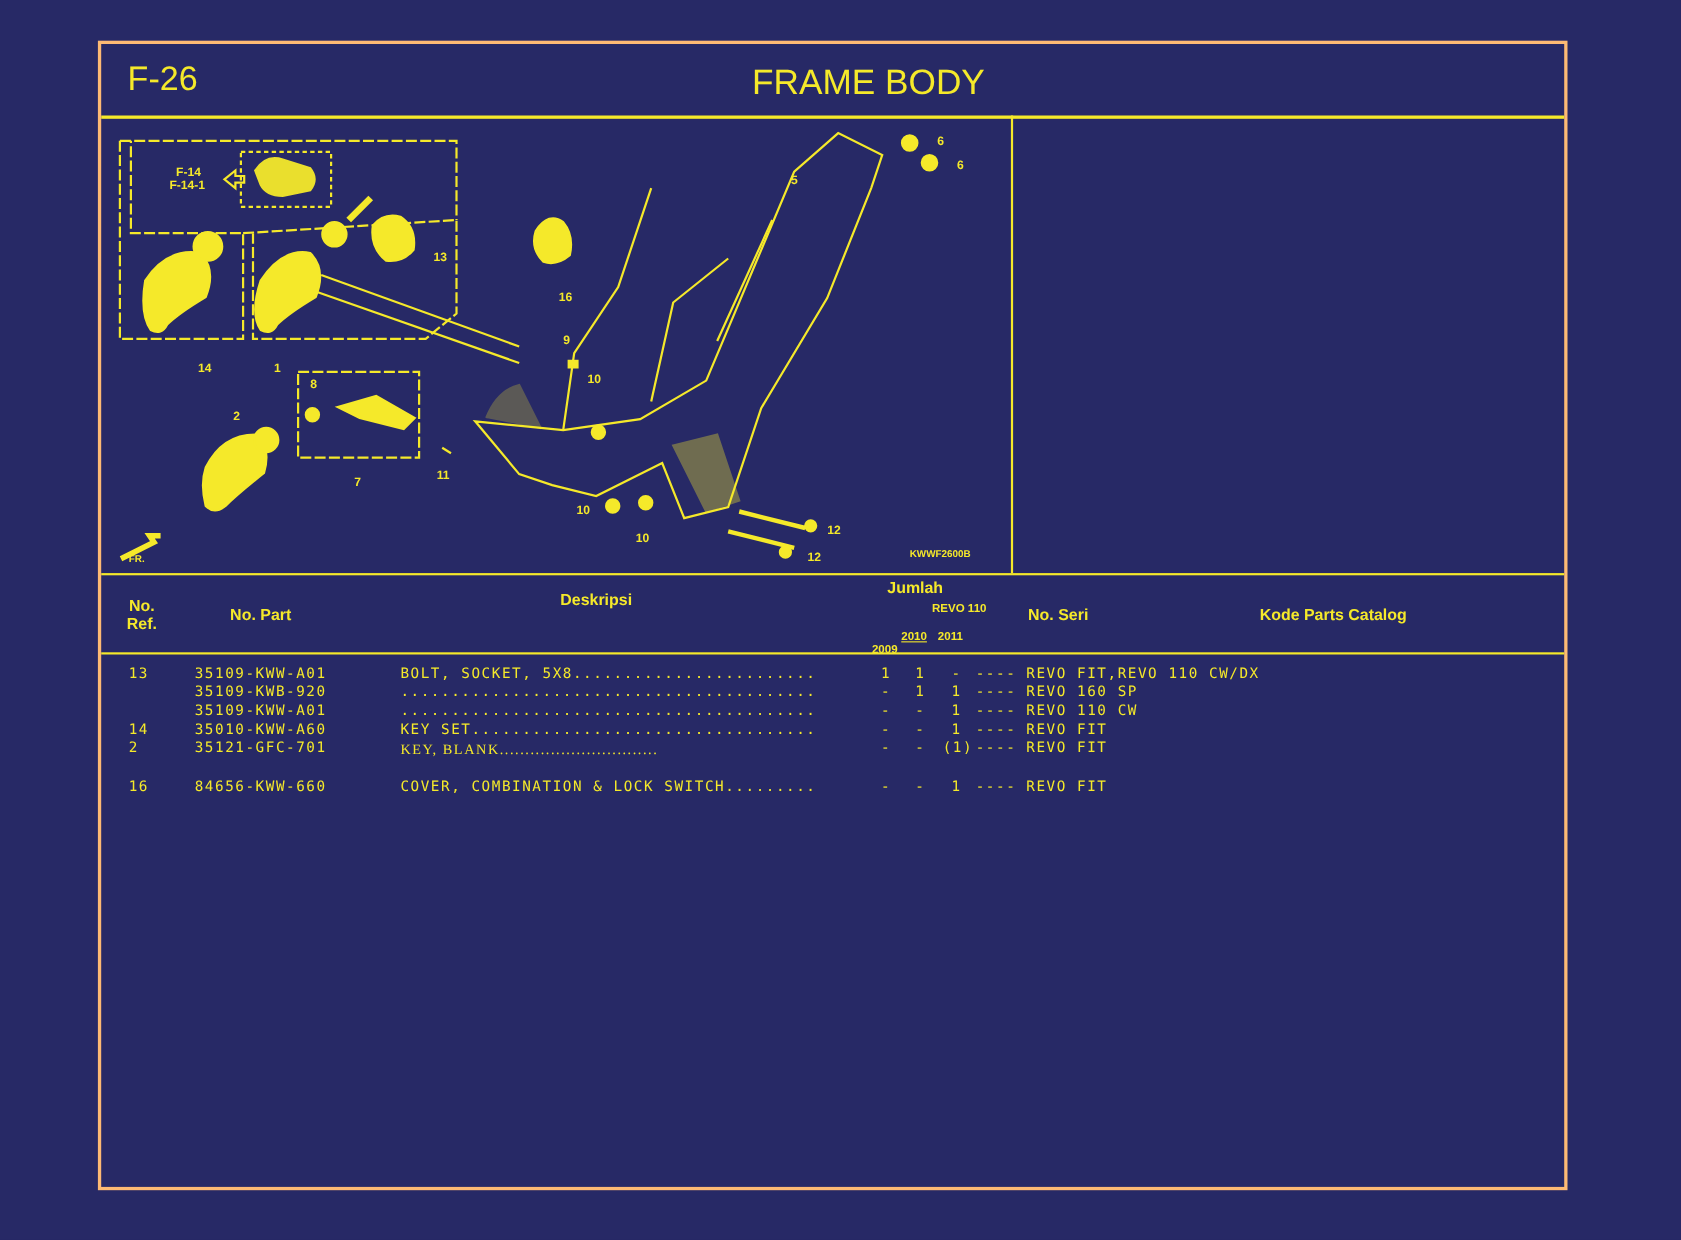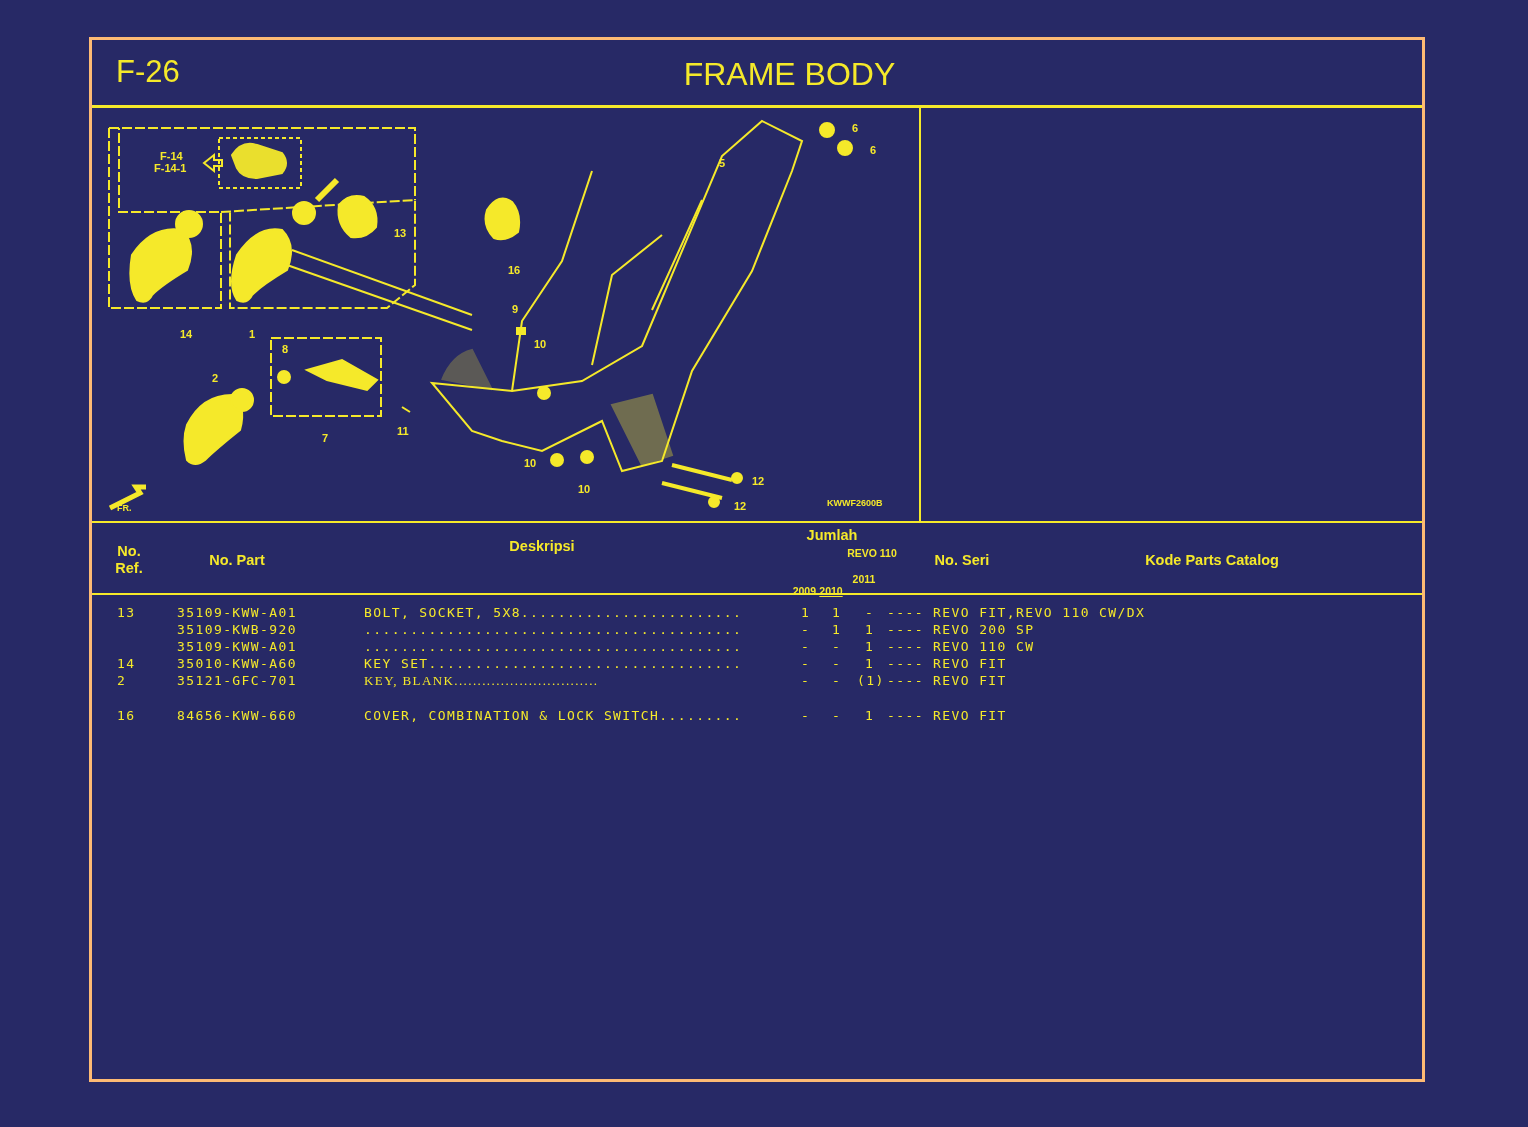--- a/index.html
+++ b/index.html
@@ -126,21 +126,21 @@
   <div class="header-row">
     <div class="hdr" style="left:12px; top:20px; width:50px;">
       <div>No.</div>
       <div>Ref.</div>
     </div>
     <div class="hdr" style="left:100px; top:29px; width:90px;">No. Part</div>
     <div class="hdr" style="left:380px; top:15px; width:140px;">Deskripsi</div>
     <div class="hdr" style="left:690px; top:4px; width:100px;">Jumlah</div>
     <div class="hdr small" style="left:730px; top:22px; width:100px;">REVO 110</div>
     <div class="hdr small" style="left:694px; top:60px; width:30px;text-align:right;">2009</div>
-    <div class="hdr small" style="left:724px; top:60px; width:30px;text-decoration:underline;">2010</div>
+    <div class="hdr small" style="left:724px; top:48px; width:30px;text-decoration:underline;">2010</div>
     <div class="hdr small" style="left:757px; top:48px; width:30px;">2011</div>
     <div class="hdr" style="left:820px; top:29px; width:100px;">No. Seri</div>
     <div class="hdr" style="left:1030px; top:29px; width:180px;">Kode Parts Catalog</div>
   </div>
 
   <div class="rows">
     <div class="row" style="top:10px;">
       <span class="cell" style="left:25px;">13</span>
       <span class="cell" style="left:85px;">35109-KWW-A01</span>
       <span class="cell" style="left:272px;">BOLT, SOCKET, 5X8........................</span>
@@ -151,21 +151,21 @@
       <span class="cell" style="left:841px;">REVO FIT,REVO 110 CW/DX</span>
     </div>
     <div class="row" style="top:27px;">
       <span class="cell" style="left:25px;"></span>
       <span class="cell" style="left:85px;">35109-KWB-920</span>
       <span class="cell" style="left:272px;">.........................................</span>
       <span class="cell" style="left:709px;">-</span>
       <span class="cell" style="left:740px;">1</span>
       <span class="cell" style="left:773px;">1</span>
       <span class="cell" style="left:795px;">----</span>
-      <span class="cell" style="left:841px;">REVO 200 SP</span>
+      <span class="cell" style="left:841px;">REVO 160 SP</span>
     </div>
     <div class="row" style="top:44px;">
       <span class="cell" style="left:25px;"></span>
       <span class="cell" style="left:85px;">35109-KWW-A01</span>
       <span class="cell" style="left:272px;">.........................................</span>
       <span class="cell" style="left:709px;">-</span>
       <span class="cell" style="left:740px;">-</span>
       <span class="cell" style="left:773px;">1</span>
       <span class="cell" style="left:795px;">----</span>
       <span class="cell" style="left:841px;">REVO 110 CW</span>

